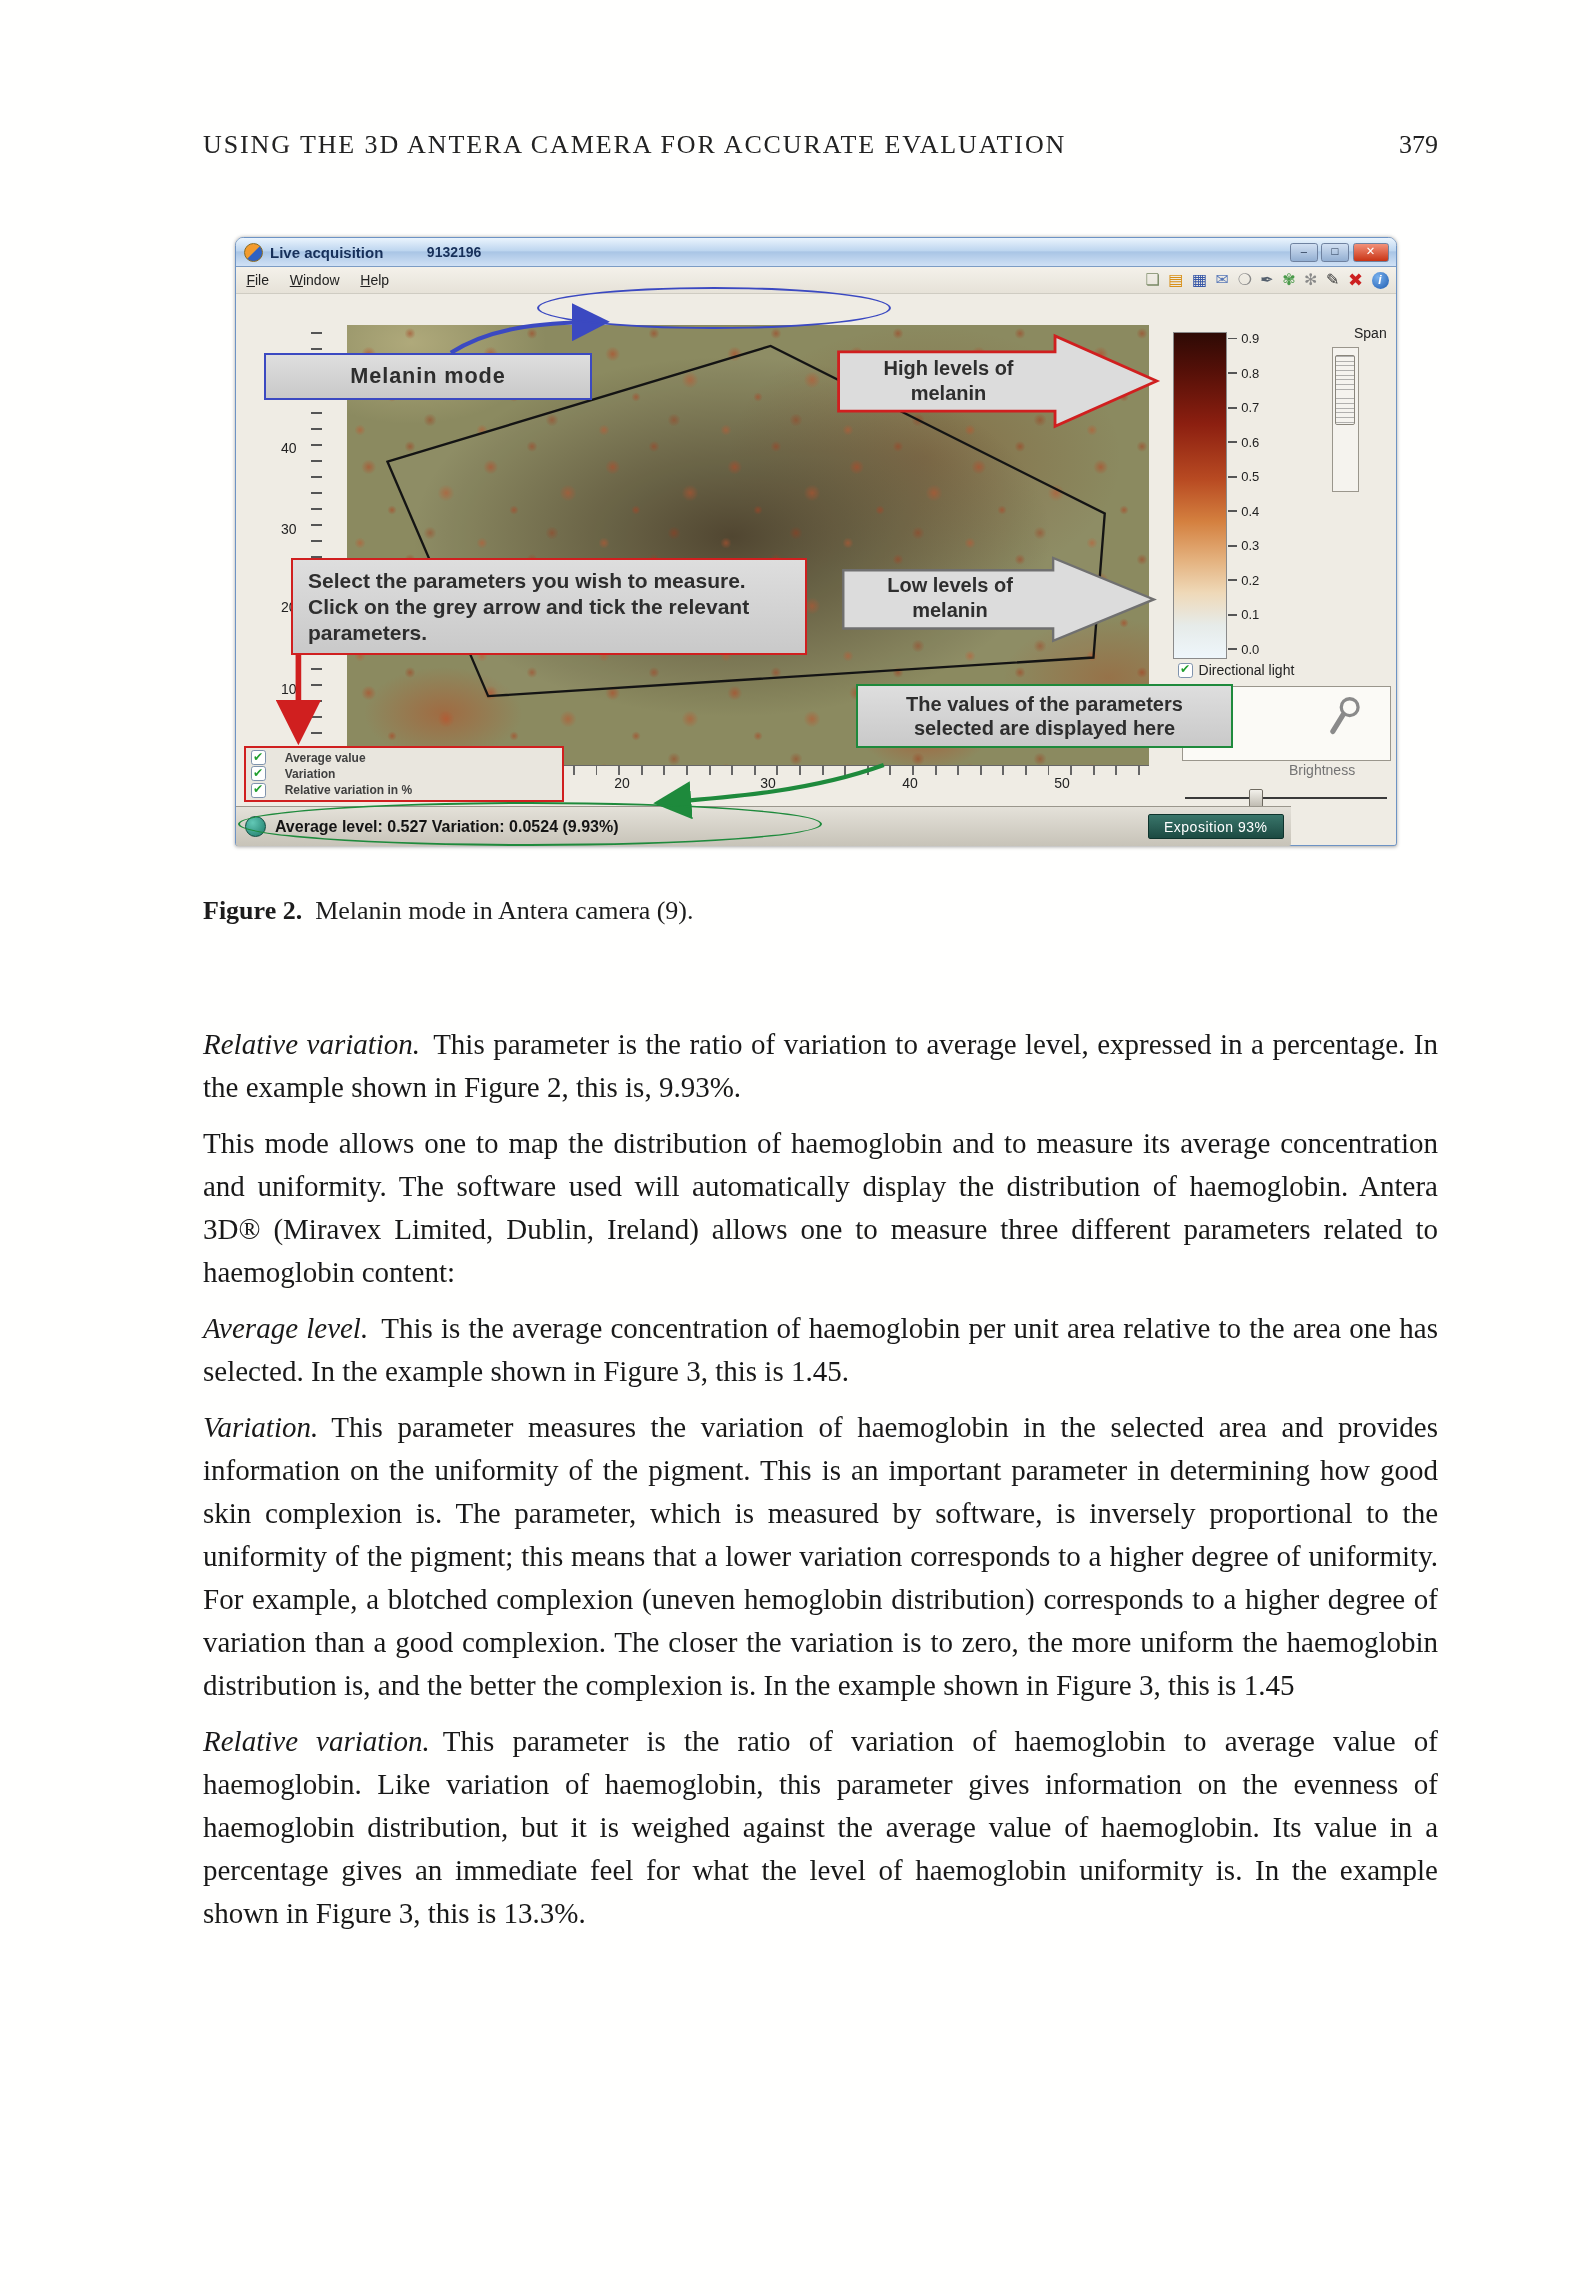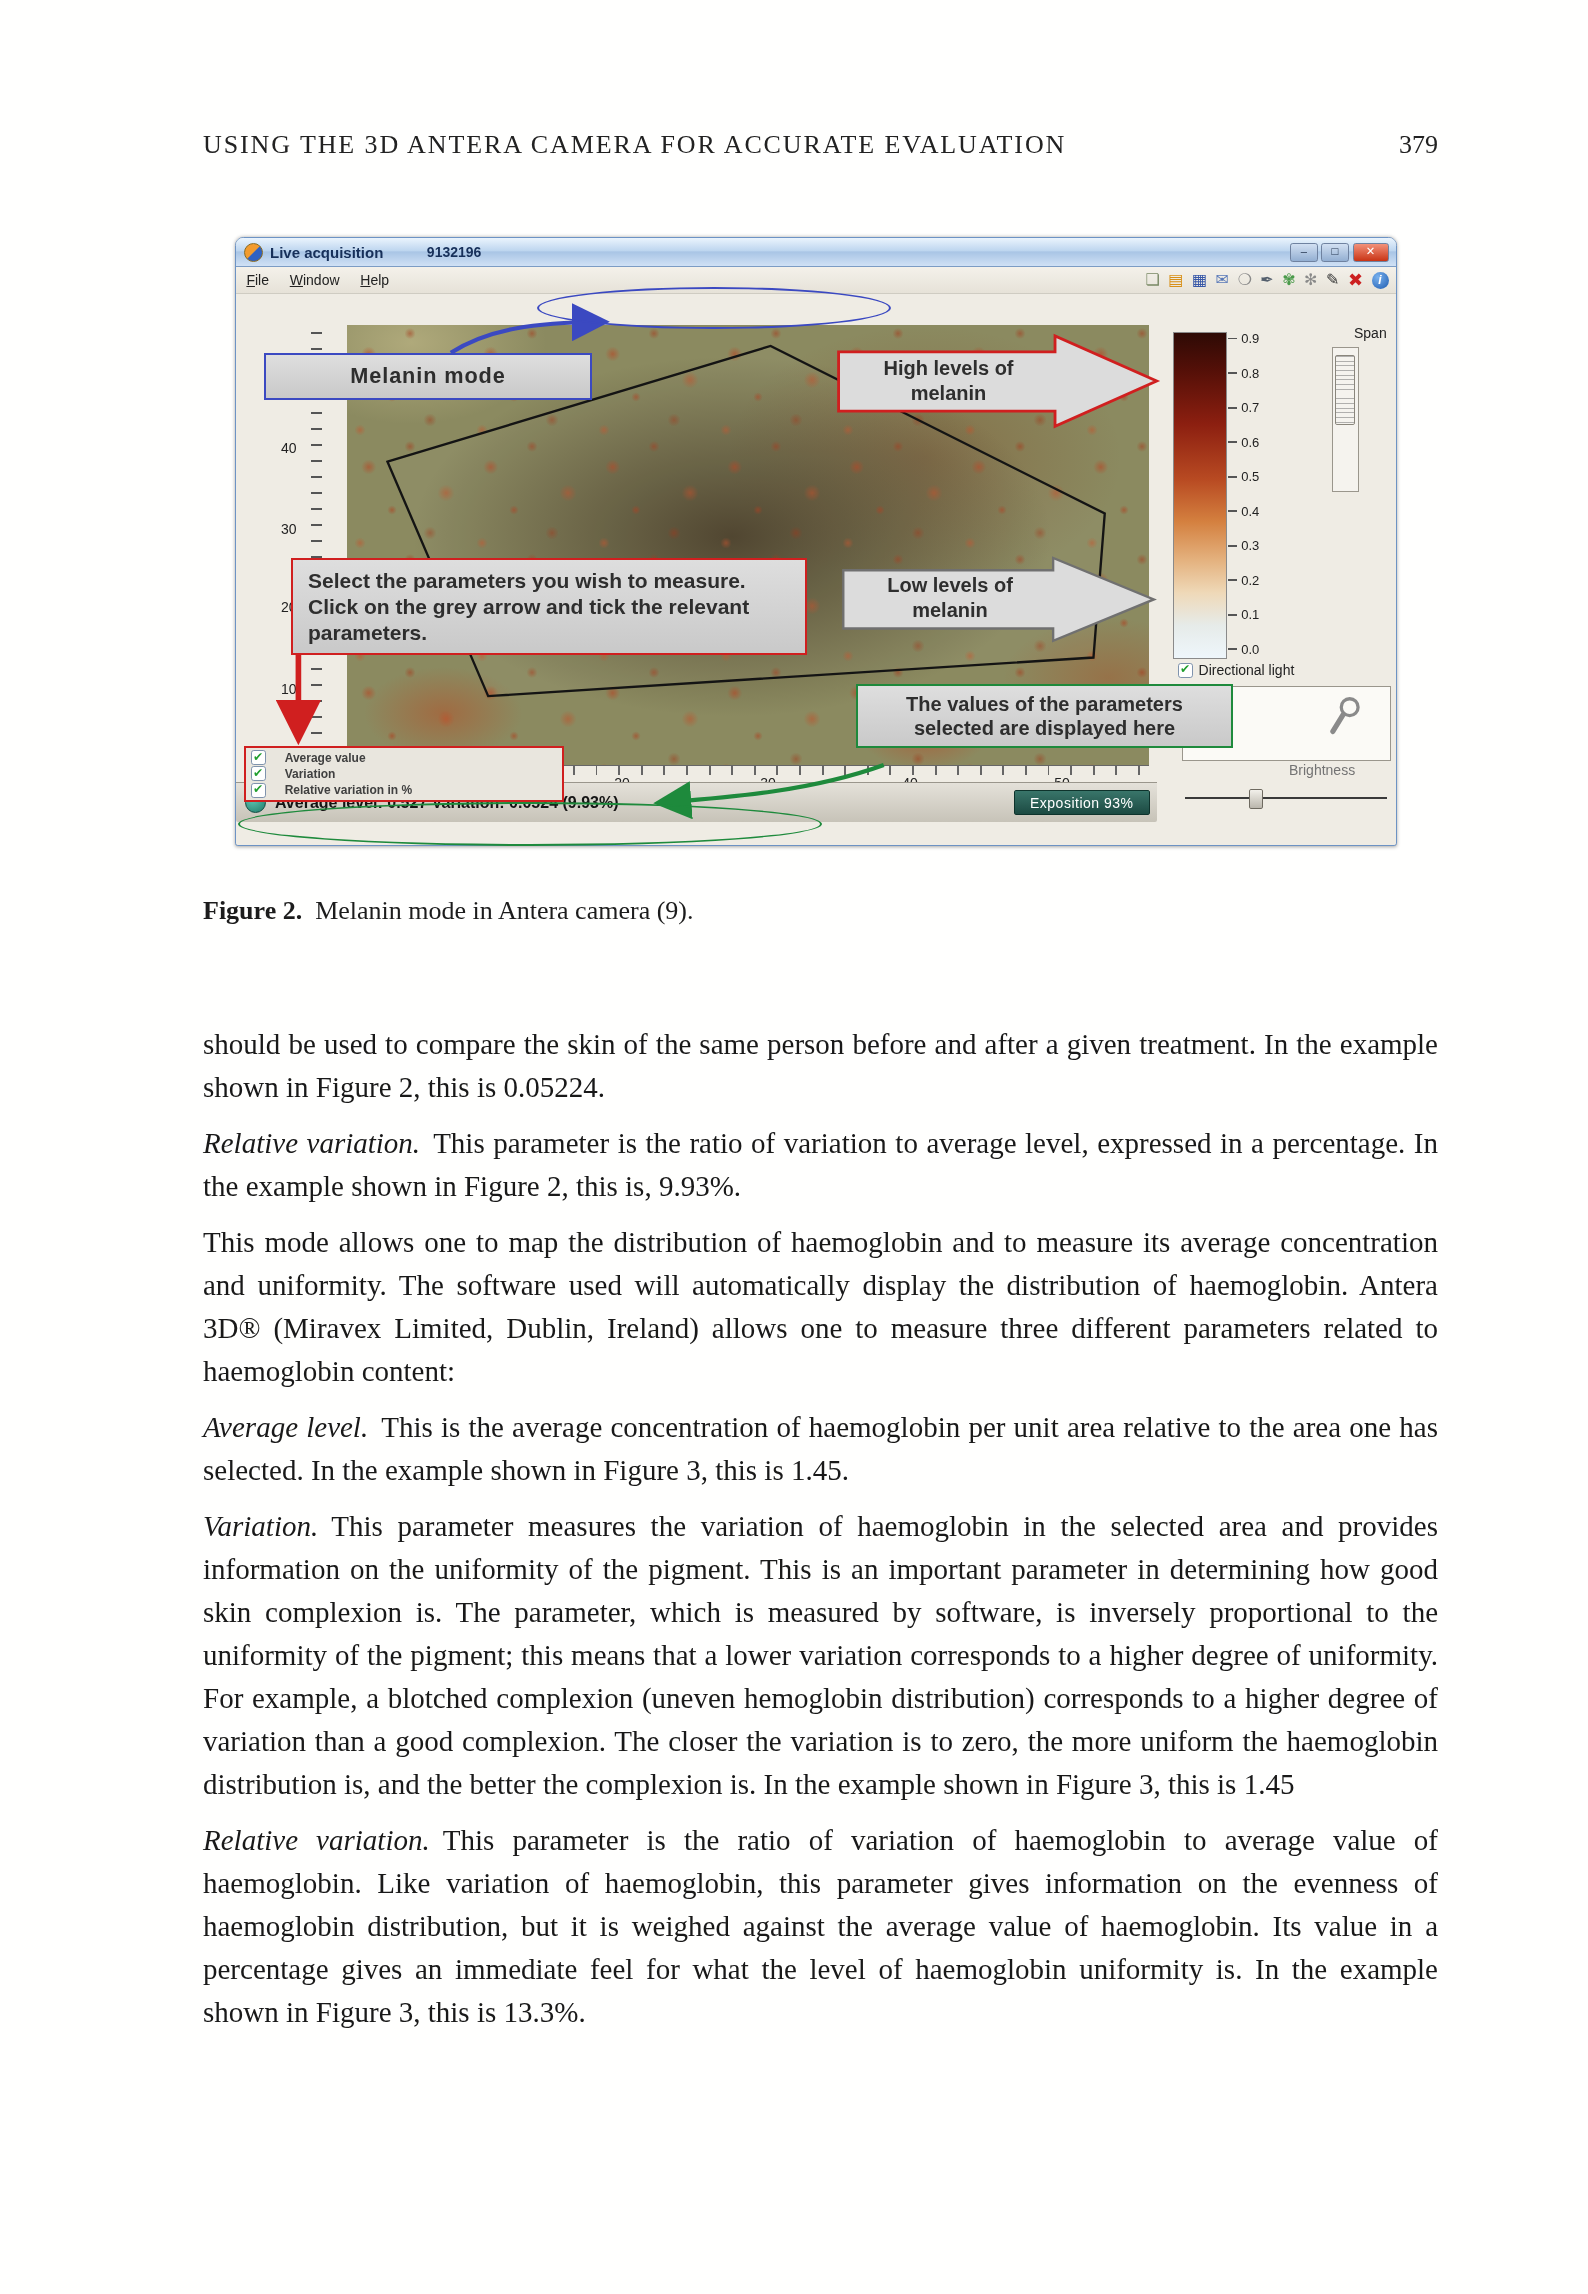--- a/index.html
+++ b/index.html
@@ -110,21 +110,21 @@
   .bs-track{position:absolute;left:0;top:8.5px;width:202px;height:2.8px;background:#3a3a3a;}
   .bs-thumb{position:absolute;left:64px;top:0.9px;width:12.2px;height:18px;background:linear-gradient(#f2f0ea,#bab6ac);
       border:0.9px solid #6e6a60;border-radius:1.9px;}
 
   .param-panel{position:absolute;left:7.5px;top:508px;width:320px;height:56px;background:#e9e6de;
       border:2.8px solid #d01f1f;box-sizing:border-box;padding:1.9px 5.6px;display:flex;flex-direction:column;
       justify-content:space-around;z-index:6;}
   .prow{display:flex;align-items:center;gap:6.6px;}
   .plabel{font-size:12px;font-weight:600;color:#404040;white-space:nowrap;margin-left:12px;}
 
-  .statusbar{position:absolute;left:0;top:544px;width:921px;height:40px;box-sizing:border-box;
+  .statusbar{position:absolute;left:0;top:568px;width:1055px;height:40px;box-sizing:border-box;
       background:linear-gradient(#e4e1d9,#c7c3b8);border-top:0.9px solid #9a968c;border-radius:0 0 1.9px 1.9px;
       display:flex;align-items:center;padding-left:9.4px;gap:8.5px;}
   .status-logo{width:19px;height:19px;border-radius:50%;flex:none;border:0.9px solid #0e4a40;
       background:radial-gradient(circle at 35% 30%,#62c8b6,#1d7a68);}
   .status-text{font-size:16px;font-weight:bold;color:#141414;white-space:nowrap;}
   .exposition{margin-left:auto;margin-right:7.5px;padding:3.8px 15px;font-size:14px;letter-spacing:0.5px;color:#fff;
       background:linear-gradient(#39756a,#1c4a42);border:0.9px solid #0e332c;border-radius:1.9px;}
 
   
   .ann-svg{position:absolute;left:0;top:0;width:1160px;height:607px;z-index:20;pointer-events:none;}
@@ -328,21 +328,20 @@
     <div class="ann-box ann-values">The values of the parameters selected are displayed here</div>
     <div class="ellipse-ann ellipse-blue"></div>
     <div class="ellipse-ann ellipse-green"></div>
   </section>
 
   <div class="caption">
     <b>Figure 2.</b><span>Melanin mode in Antera camera (9).</span>
   </div>
 
   <div class="body-text">
-    <p>should be used to compare the skin of the same person before and after a given treatment. In the example shown in Figure 2, this is 0.05224.</p>
     <p>
       <span class="lead">Relative variation.</span><span>This parameter is the ratio of variation to average level, expressed in a percentage. In the example shown in Figure 2, this is, 9.93%.</span>
     </p>
     <p>This mode allows one to map the distribution of haemoglobin and to measure its average concentration and uniformity. The software used will automatically display the distribution of haemoglobin. Antera 3D® (Miravex Limited, Dublin, Ireland) allows one to measure three different parameters related to haemoglobin content:</p>
     <p>
       <span class="lead">Average level.</span><span>This is the average concentration of haemoglobin per unit area relative to the area one has selected. In the example shown in Figure 3, this is 1.45.</span>
     </p>
     <p>
       <span class="lead">Variation.</span><span>This parameter measures the variation of haemoglobin in the selected area and provides information on the uniformity of the pigment. This is an important parameter in determining how good skin complexion is. The parameter, which is measured by software, is inversely proportional to the uniformity of the pigment; this means that a lower variation corresponds to a higher degree of uniformity. For example, a blotched complexion (uneven hemoglobin distribution) corresponds to a higher degree of variation than a good complexion. The closer the variation is to zero, the more uniform the haemoglobin distribution is, and the better the complexion is. In the example shown in Figure 3, this is 1.45</span>
     </p>

